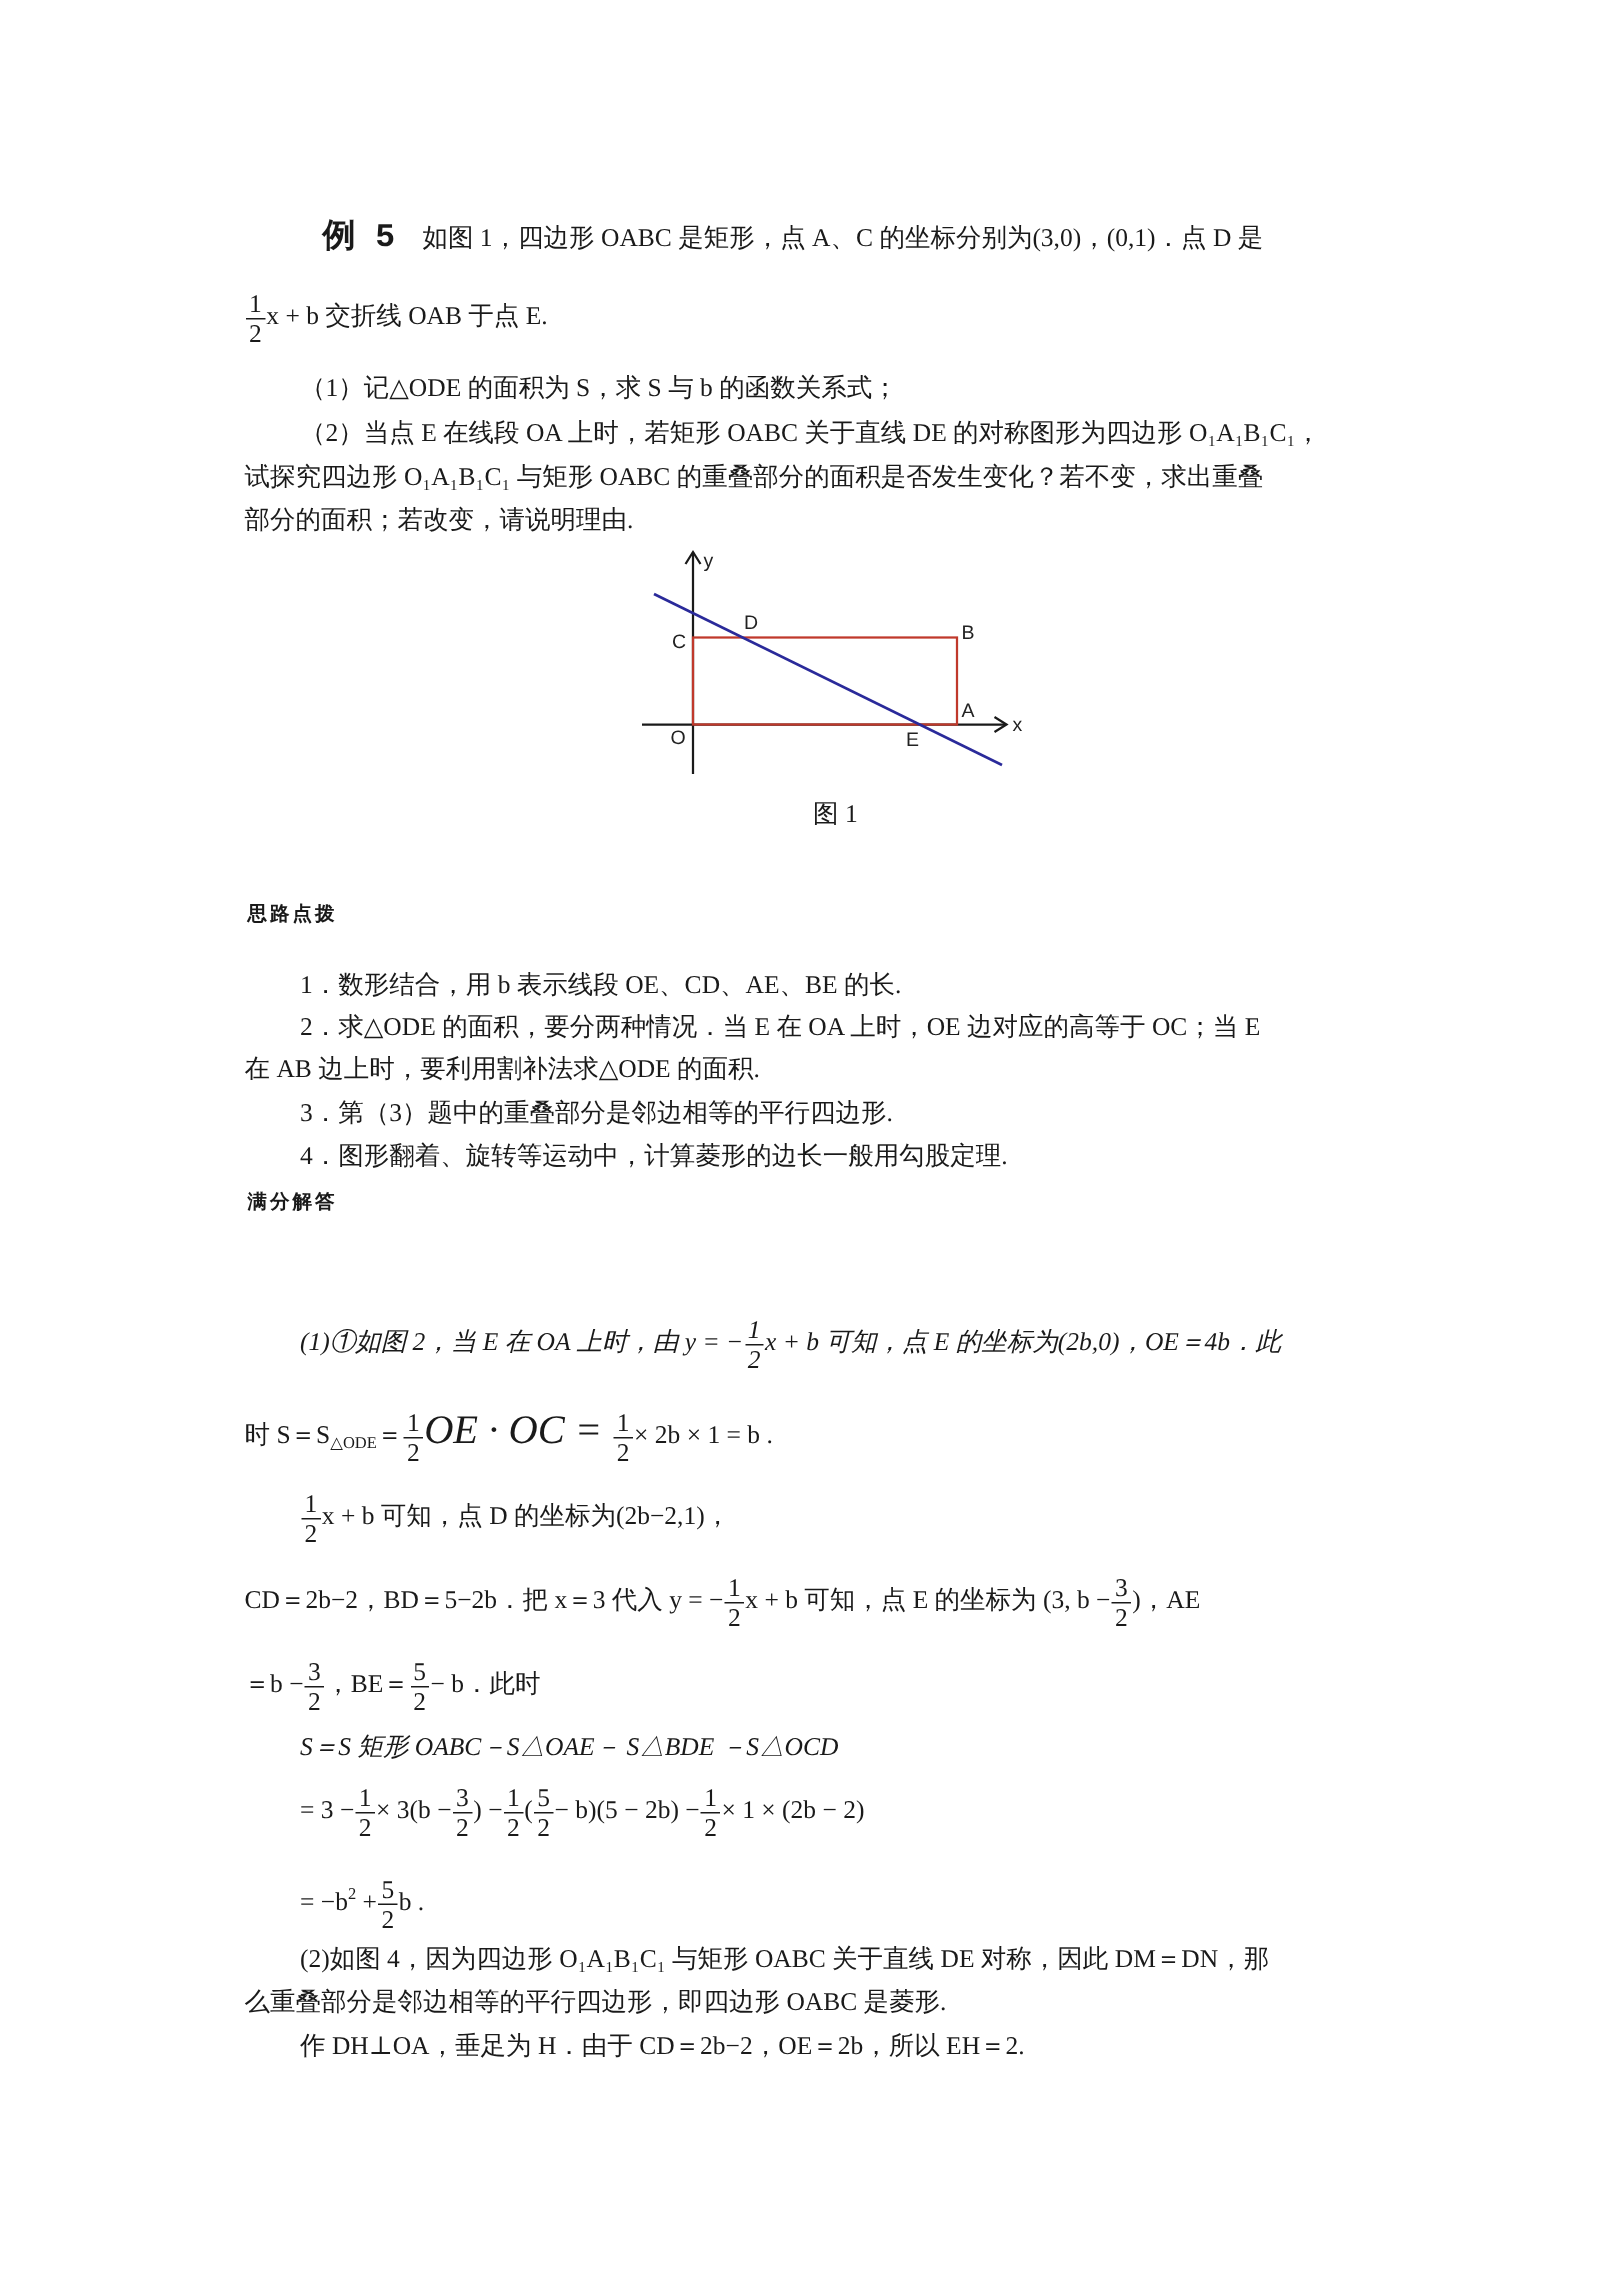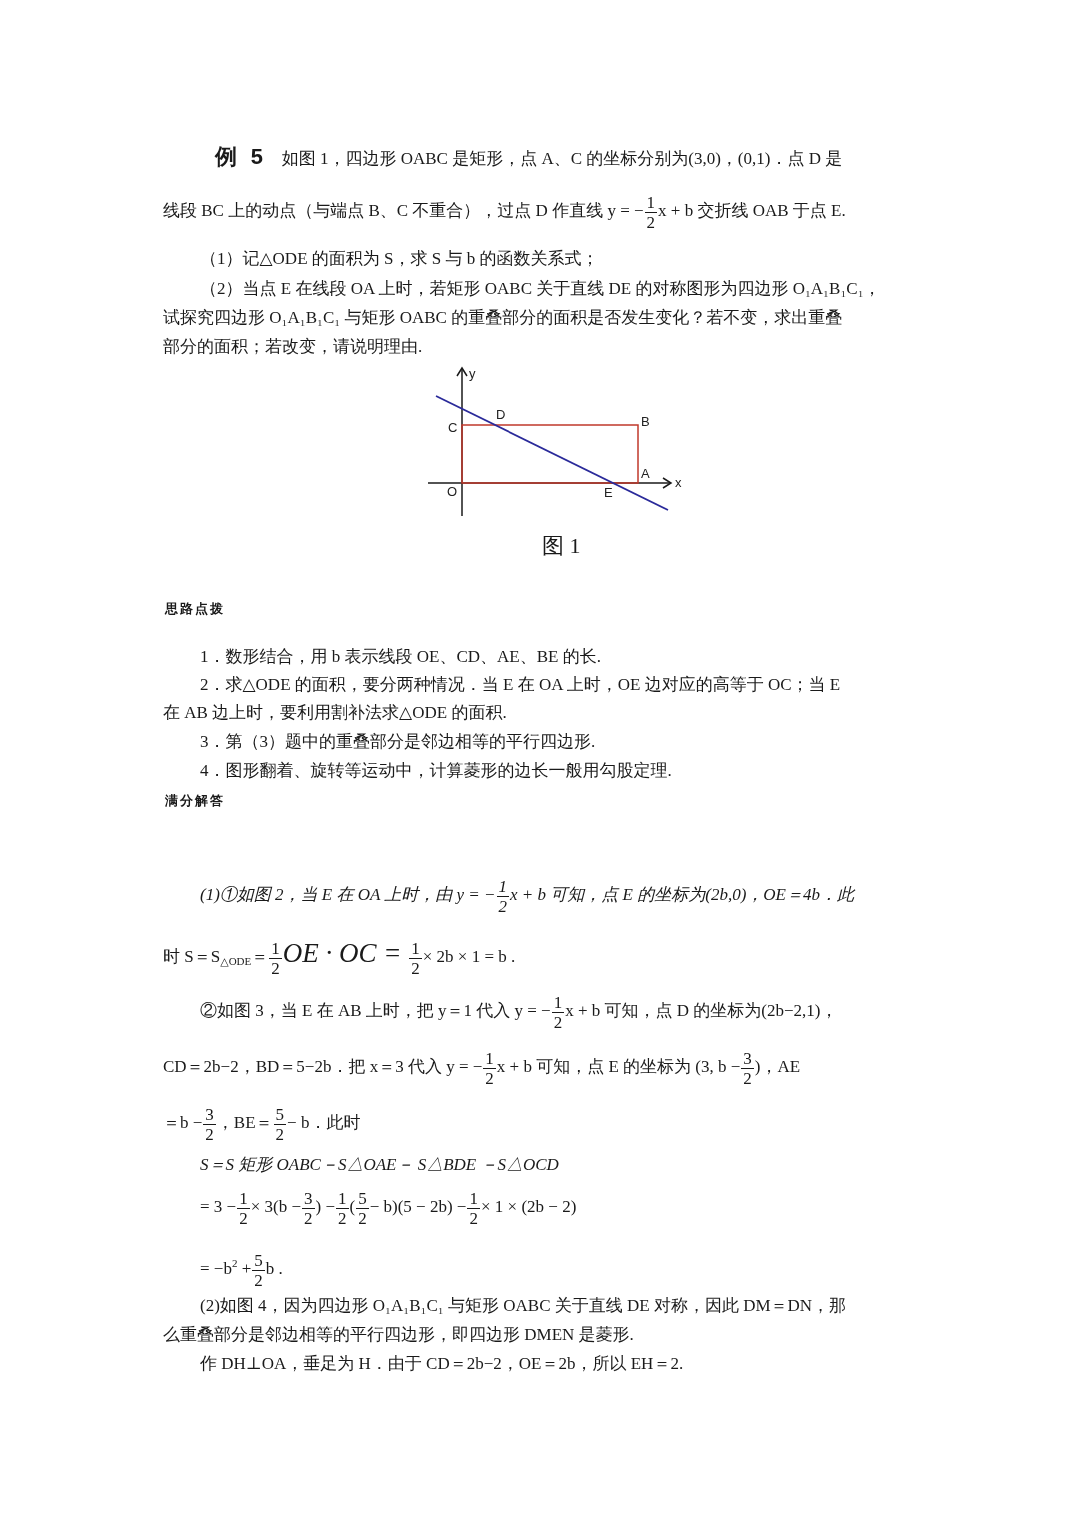--- a/index.html
+++ b/index.html
@@ -7,32 +7,32 @@
          font-family: "Liberation Serif", "DejaVu Serif", serif; color: #1a1a1a; }
   .ln { position: absolute; white-space: nowrap; font-size: 17px; line-height: 22px; }
   .i { font-style: italic; font-family: "Liberation Serif", serif; }
   .sub { font-size: 11px; vertical-align: -3px; }
   .sup { font-size: 11px; vertical-align: 7px; }
   .frac { display: inline-block; vertical-align: middle; text-align: center; font-size: 17px; line-height: 19px; margin: 0 1px; }
   .frac .num { display: block; border-bottom: 1px solid #1a1a1a; padding: 0 2px; }
   .frac .den { display: block; padding: 0 2px; }
   .ex-title { font-family: Liberation Mono, monospace; font-weight: bold; font-size: 22px; }
   .sec-title { position: absolute; font-family: "DejaVu Sans", sans-serif; font-weight: bold; font-size: 13px; letter-spacing: 2px; }
-  .cap { position: absolute; font-size: 22px; }
+  .cap { position: absolute; font-size: 17px; }
   svg text { font-family: "Liberation Sans", sans-serif; font-size: 13px; fill: #222; }
 </style>
 </head>
 <body>
 
 <div class="ln" style="left:215px; top:148px;">
   <span class="ex-title">例 5</span>
   <span style="margin-left:14px;">如图 1，四边形 OABC 是矩形，点 A、C 的坐标分别为(3,0)，(0,1)．点 D 是</span>
 </div>
 <div class="ln" style="left:163px; top:188px; line-height:46px;">
-  <span>线段 BC 上的动点（与端点 B、C 不重合），过点 D 作直线 y = −</span><span class="frac"><span class="num">1</span><span class="den">2</span></span><span>x + b 交折线 OAB 于点 E.</span>
+  <span class="frac"><span class="num">1</span><span class="den">2</span></span><span>x + b 交折线 OAB 于点 E.</span>
 </div>
 <div class="ln" style="left:200px; top:248px;">（1）记△ODE 的面积为 S，求 S 与 b 的函数关系式；</div>
 <div class="ln" style="left:200px; top:278px;">（2）当点 E 在线段 OA 上时，若矩形 OABC 关于直线 DE 的对称图形为四边形 O₁A₁B₁C₁，</div>
 <div class="ln" style="left:163px; top:307px;">试探究四边形 O₁A₁B₁C₁ 与矩形 OABC 的重叠部分的面积是否发生变化？若不变，求出重叠</div>
 <div class="ln" style="left:163px; top:336px;">部分的面积；若改变，请说明理由.</div>
 
 <svg width="1080" height="540" style="position:absolute; left:0; top:0;" viewBox="0 0 1080 540">
   <line x1="428" y1="483" x2="670" y2="483" stroke="#1a1a1a" stroke-width="1.5"></line>
   <polyline points="663,478 671,483 663,488" fill="none" stroke="#1a1a1a" stroke-width="1.5"></polyline>
   <line x1="462" y1="516" x2="462" y2="368" stroke="#1a1a1a" stroke-width="1.5"></line>
@@ -60,32 +60,32 @@
 <div class="sec-title" style="left:165px; top:792px;">满分解答</div>
 
 <div class="ln" style="left:200px; top:872px; line-height:46px;font-style:italic;">
   <span>(1)①如图 2，当 E 在 OA 上时，由 y = −</span><span class="frac"><span class="num">1</span><span class="den">2</span></span><span>x + b 可知，点 E 的坐标为(2b,0)，OE＝4b．此</span>
 </div>
 <div class="ln" style="left:163px; top:930px; line-height:46px;">
   <span>时 S＝S</span><span class="sub">△ODE</span><span>＝</span><span class="frac"><span class="num">1</span><span class="den">2</span></span><span class="i" style="font-size:27px;">OE · OC = </span><span class="frac"><span class="num">1</span><span class="den">2</span></span><span>× 2b × 1 = b .</span>
 </div>
 
 <div class="ln" style="left:200px; top:988px; line-height:46px;">
-  <span>②如图 3，当 E 在 AB 上时，把 y＝1 代入 y = −</span><span class="frac"><span class="num">1</span><span class="den">2</span></span><span>x + b 可知，点 D 的坐标为(2b−2,1)，</span>
+  <span class="frac"><span class="num">1</span><span class="den">2</span></span><span>x + b 可知，点 D 的坐标为(2b−2,1)，</span>
 </div>
 <div class="ln" style="left:163px; top:1044px; line-height:46px;">
   <span>CD＝2b−2，BD＝5−2b．把 x＝3 代入 y = −</span><span class="frac"><span class="num">1</span><span class="den">2</span></span><span>x + b 可知，点 E 的坐标为 (3, b −</span><span class="frac"><span class="num">3</span><span class="den">2</span></span><span>)，AE</span>
 </div>
 <div class="ln" style="left:163px; top:1100px; line-height:46px;">
   <span>＝b −</span><span class="frac"><span class="num">3</span><span class="den">2</span></span><span>，BE＝</span><span class="frac"><span class="num">5</span><span class="den">2</span></span><span>− b．此时</span>
 </div>
 
 <div class="ln i" style="left:200px; top:1154px;">S＝S 矩形 OABC－S△OAE－ S△BDE －S△OCD</div>
 <div class="ln" style="left:200px; top:1184px; line-height:46px;">
   <span>= 3 −</span><span class="frac"><span class="num">1</span><span class="den">2</span></span><span>× 3(b −</span><span class="frac"><span class="num">3</span><span class="den">2</span></span><span>) −</span><span class="frac"><span class="num">1</span><span class="den">2</span></span><span>(</span><span class="frac"><span class="num">5</span><span class="den">2</span></span><span>− b)(5 − 2b) −</span><span class="frac"><span class="num">1</span><span class="den">2</span></span><span>× 1 × (2b − 2)</span>
 </div>
 <div class="ln" style="left:200px; top:1240px; line-height:46px;">
   <span>= −b</span><span class="sup">2</span><span> +</span><span class="frac"><span class="num">5</span><span class="den">2</span></span><span>b .</span>
 </div>
 
 <div class="ln" style="left:200px; top:1295px;">(2)如图 4，因为四边形 O₁A₁B₁C₁ 与矩形 OABC 关于直线 DE 对称，因此 DM＝DN，那</div>
-<div class="ln" style="left:163px; top:1324px;">么重叠部分是邻边相等的平行四边形，即四边形 DMEN 是菱形.</div>
+<div class="ln" style="left:163px; top:1324px;">么重叠部分是邻边相等的平行四边形，即四边形 OABC 是菱形.</div>
 <div class="ln" style="left:200px; top:1353px;">作 DH⊥OA，垂足为 H．由于 CD＝2b−2，OE＝2b，所以 EH＝2.</div>
 
 </body></html>

